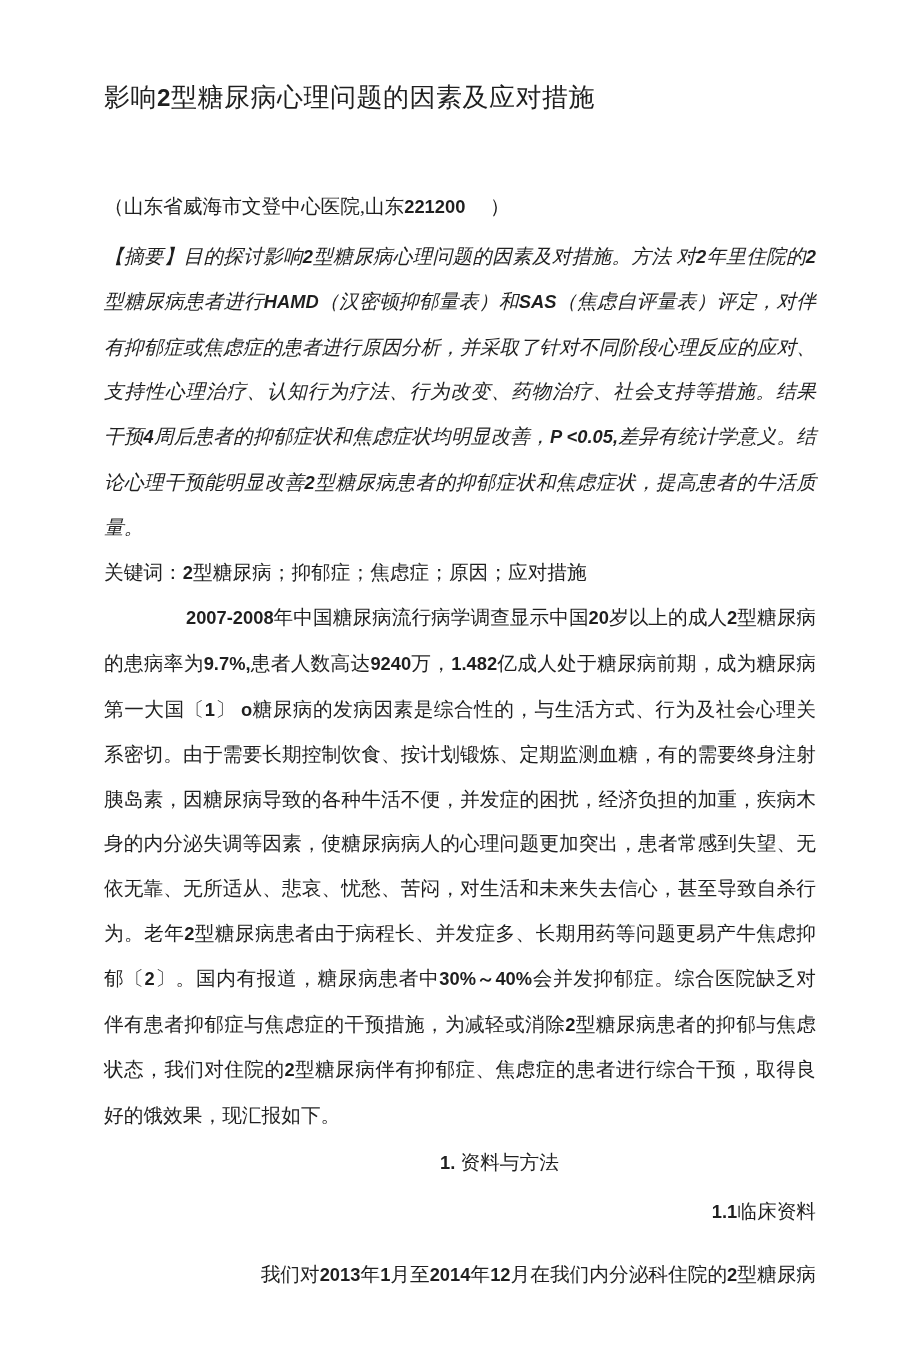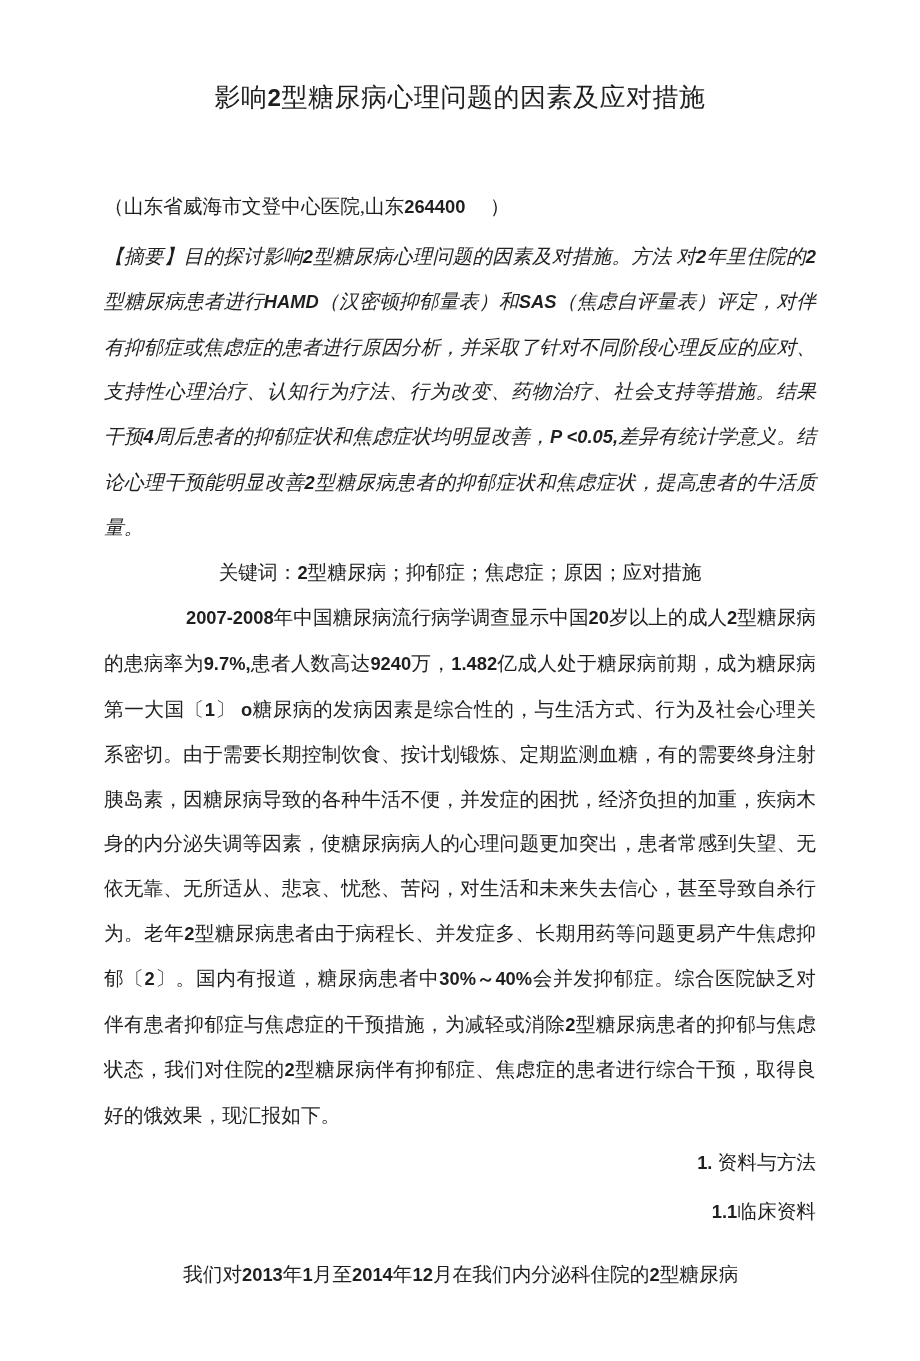--- a/index.html
+++ b/index.html
@@ -14,73 +14,73 @@
     background: #ffffff;
     color: #1f1f1f;
     font-family: "Liberation Serif", "DejaVu Serif", serif;
     overflow: hidden;
   }
   .content {
     padding: 0 104px;
   }
   .title {
     margin-top: 78px;
-    text-align: center;
+    text-align: left;
     font-size: 26px;
     line-height: 40px;
     font-weight: 400;
     letter-spacing: 0.5px;
   }
   .bodytext {
     font-size: 19.7px;
     line-height: 44.6px;
     text-align: justify;
   }
   .affiliation {
     margin-top: 66px;
     text-align: left;
   }
   .abstract {
     margin-top: 4px;
     font-style: italic;
   }
   .keywords {
-    text-align: center;
+    text-align: left;
   }
   .intro {
     text-indent: 82px;
   }
   .h2 {
     margin-top: 3px;
     text-indent: 79px;
-    text-align: right;
+    text-align: center;
   }
   .h3 {
     margin-top: 3px;
     text-indent: 79px;
     text-align: right;
   }
   .methods {
     margin-top: 17px;
     text-indent: 79px;
-    text-align: left;
+    text-align: right;
   }
   b.lat {
     font-family: "Liberation Sans", "DejaVu Sans", sans-serif;
     font-weight: 700;
     font-size: 0.93em;
   }
 </style>
 </head>
 <body>
 
 <div class="page">
   <div class="content">
     <div class="title autobold">影响<b class="lat">2</b>型糖尿病心理问题的因素及应对措施</div>
-    <div class="bodytext affiliation autobold">（山东省威海市文登中心医院,山东<b class="lat">264400</b>　 ）</div>
+    <div class="bodytext affiliation autobold">（山东省威海市文登中心医院,山东<b class="lat">221200</b>　 ）</div>
     <div class="bodytext abstract autobold">【摘要】目的探讨影响<b class="lat">2</b>型糖尿病心理问题的因素及对措施。方法 对<b class="lat">2</b>年里住院的<b class="lat">2</b>型糖尿病患者进行<b class="lat">HAMD</b>（汉密顿抑郁量表）和<b class="lat">SAS</b>（焦虑自评量表）评定，对伴有抑郁症或焦虑症的患者进行原因分析，并采取了针对不同阶段心理反应的应对、支持性心理治疗、认知行为疗法、行为改变、药物治疗、社会支持等措施。结果 干预<b class="lat">4</b>周后患者的抑郁症状和焦虑症状均明显改善，<b class="lat">P &lt;0.05,</b>差异有统计学意义。结论心理干预能明显改善<b class="lat">2</b>型糖尿病患者的抑郁症状和焦虑症状，提高患者的牛活质量。</div>
     <div class="bodytext keywords autobold">关键词：<b class="lat">2</b>型糖尿病；抑郁症；焦虑症；原因；应对措施</div>
     <div class="bodytext intro autobold"><b class="lat">2007-2008</b>年中国糖尿病流行病学调查显示中国<b class="lat">20</b>岁以上的成人<b class="lat">2</b>型糖尿病的患病率为<b class="lat">9.7%,</b>患者人数高达<b class="lat">9240</b>万，<b class="lat">1.482</b>亿成人处于糖尿病前期，成为糖尿病第一大国〔<b class="lat">1</b>〕 <b class="lat">o</b>糖尿病的发病因素是综合性的，与生活方式、行为及社会心理关系密切。由于需要长期控制饮食、按计划锻炼、定期监测血糖，有的需要终身注射胰岛素，因糖尿病导致的各种牛活不便，并发症的困扰，经济负担的加重，疾病木身的内分泌失调等因素，使糖尿病病人的心理问题更加突出，患者常感到失望、无依无靠、无所适从、悲哀、忧愁、苦闷，对生活和未来失去信心，甚至导致自杀行为。老年<b class="lat">2</b>型糖尿病患者由于病程长、并发症多、长期用药等问题更易产牛焦虑抑郁〔<b class="lat">2</b>〕。国内有报道，糖尿病患者中<b class="lat">30%～40%</b>会并发抑郁症。综合医院缺乏对伴有患者抑郁症与焦虑症的干预措施，为减轻或消除<b class="lat">2</b>型糖尿病患者的抑郁与焦虑状态，我们对住院的<b class="lat">2</b>型糖尿病伴有抑郁症、焦虑症的患者进行综合干预，取得良好的饿效果，现汇报如下。</div>
     <div class="bodytext h2 autobold"><b class="lat">1. </b>资料与方法</div>
     <div class="bodytext h3 autobold"><b class="lat">1.1</b>临床资料</div>
     <div class="bodytext methods autobold">我们对<b class="lat">2013</b>年<b class="lat">1</b>月至<b class="lat">2014</b>年<b class="lat">12</b>月在我们内分泌科住院的<b class="lat">2</b>型糖尿病</div>
   </div>
 </div>
 
 </body></html>

